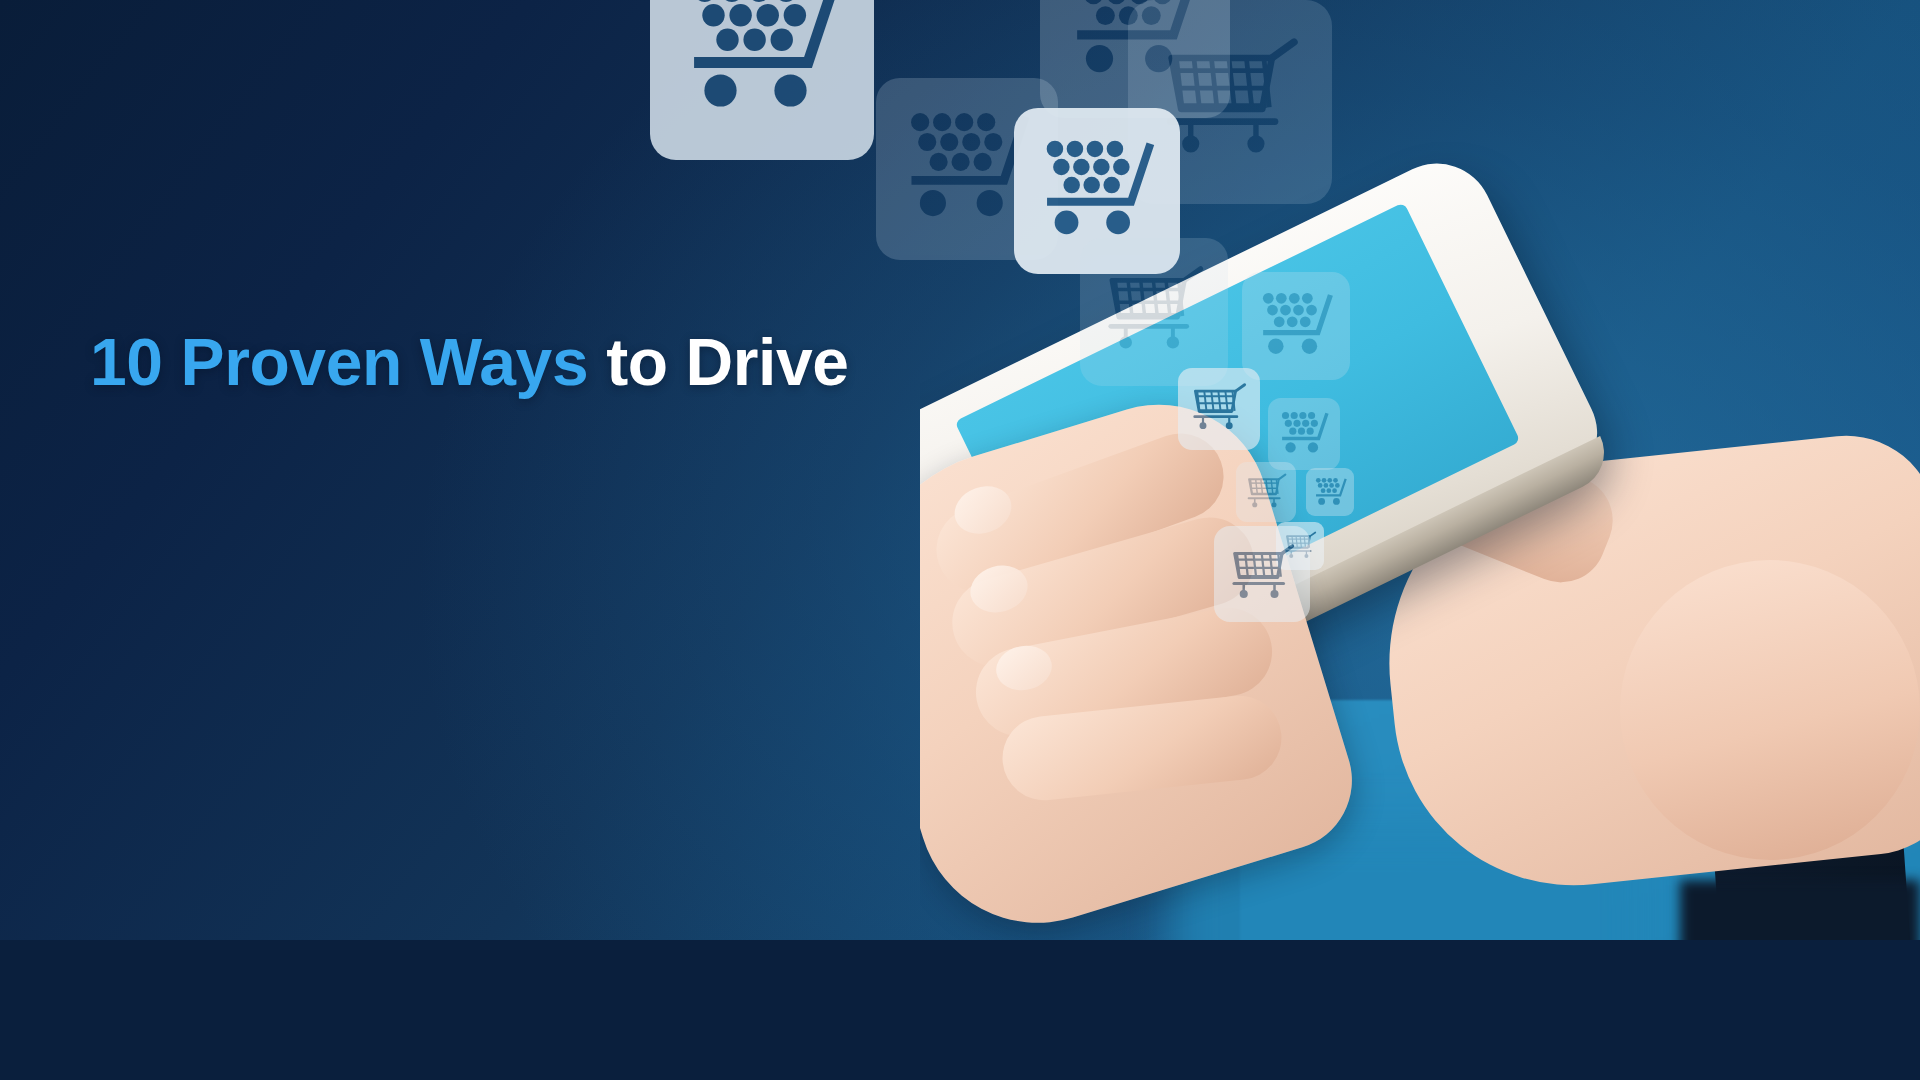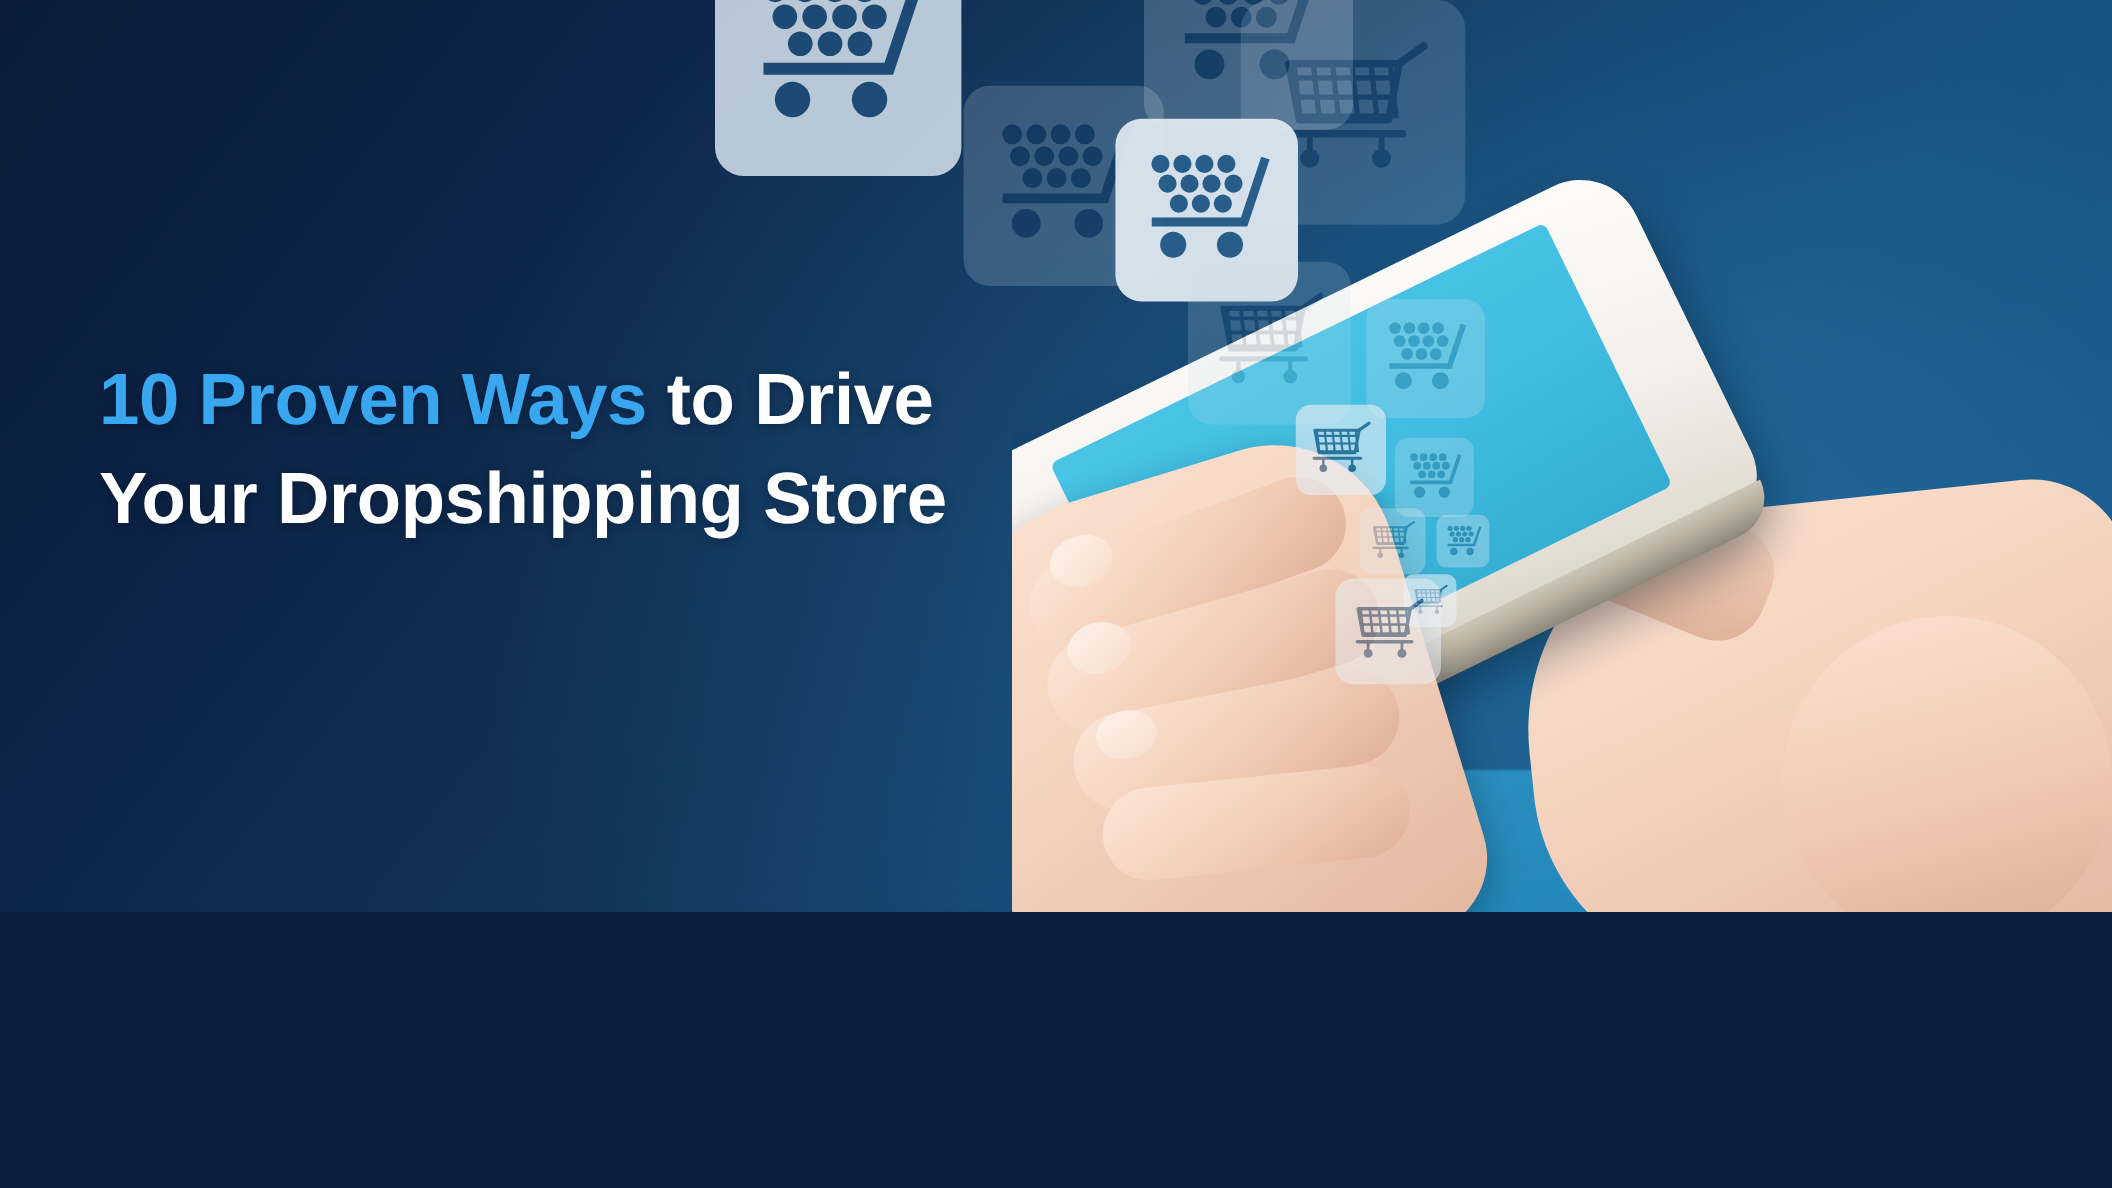--- a/index.html
+++ b/index.html
@@ -1,21 +1,21 @@
 <!DOCTYPE html>
 <html><head>
 <meta charset="utf-8">
 <title>Blog Hero Banner</title>
 <style>
   * { margin:0; padding:0; box-sizing:border-box; }
   html,body{ width:1920px; height:1080px; overflow:hidden; background:#0a1f3d; }
   body{ font-family:"Liberation Sans", sans-serif; }
 
   #banner{
-    position:relative; width:1920px; height:829px; overflow:hidden;
+    position:relative; width:1920px; height:940px; overflow:hidden;
     background:
       radial-gradient(ellipse 1500px 1100px at 78% 62%, rgba(40,120,170,0.62) 0%, rgba(30,95,145,0.30) 45%, rgba(0,0,0,0) 72%),
       linear-gradient(128deg, #091d39 0%, #0c2346 20%, #123458 46%, #16507c 72%, #17568a 100%);
   }
 
   
   #photo{
     position:absolute; right:0; top:0; width:1000px; height:1080px;
     overflow:hidden;
   }
@@ -433,16 +433,15 @@
     <line x1="66" y1="62" x2="66" y2="72" stroke="#1f4e79" stroke-width="3.4"></line>
     <circle cx="25" cy="76" r="5.4" fill="#1f4e79"></circle>
     <circle cx="66" cy="76" r="5.4" fill="#1f4e79"></circle>
   </svg>
         </div>
       </div>
     </div>
 
   <h1 id="headline">
     <span class="ln"><span class="accent">10 Proven Ways</span><span> to Drive</span></span>
-    <span class="ln">Your Dropshipping Store</span>
   </h1>
 
 </div>
 
 </body></html>

